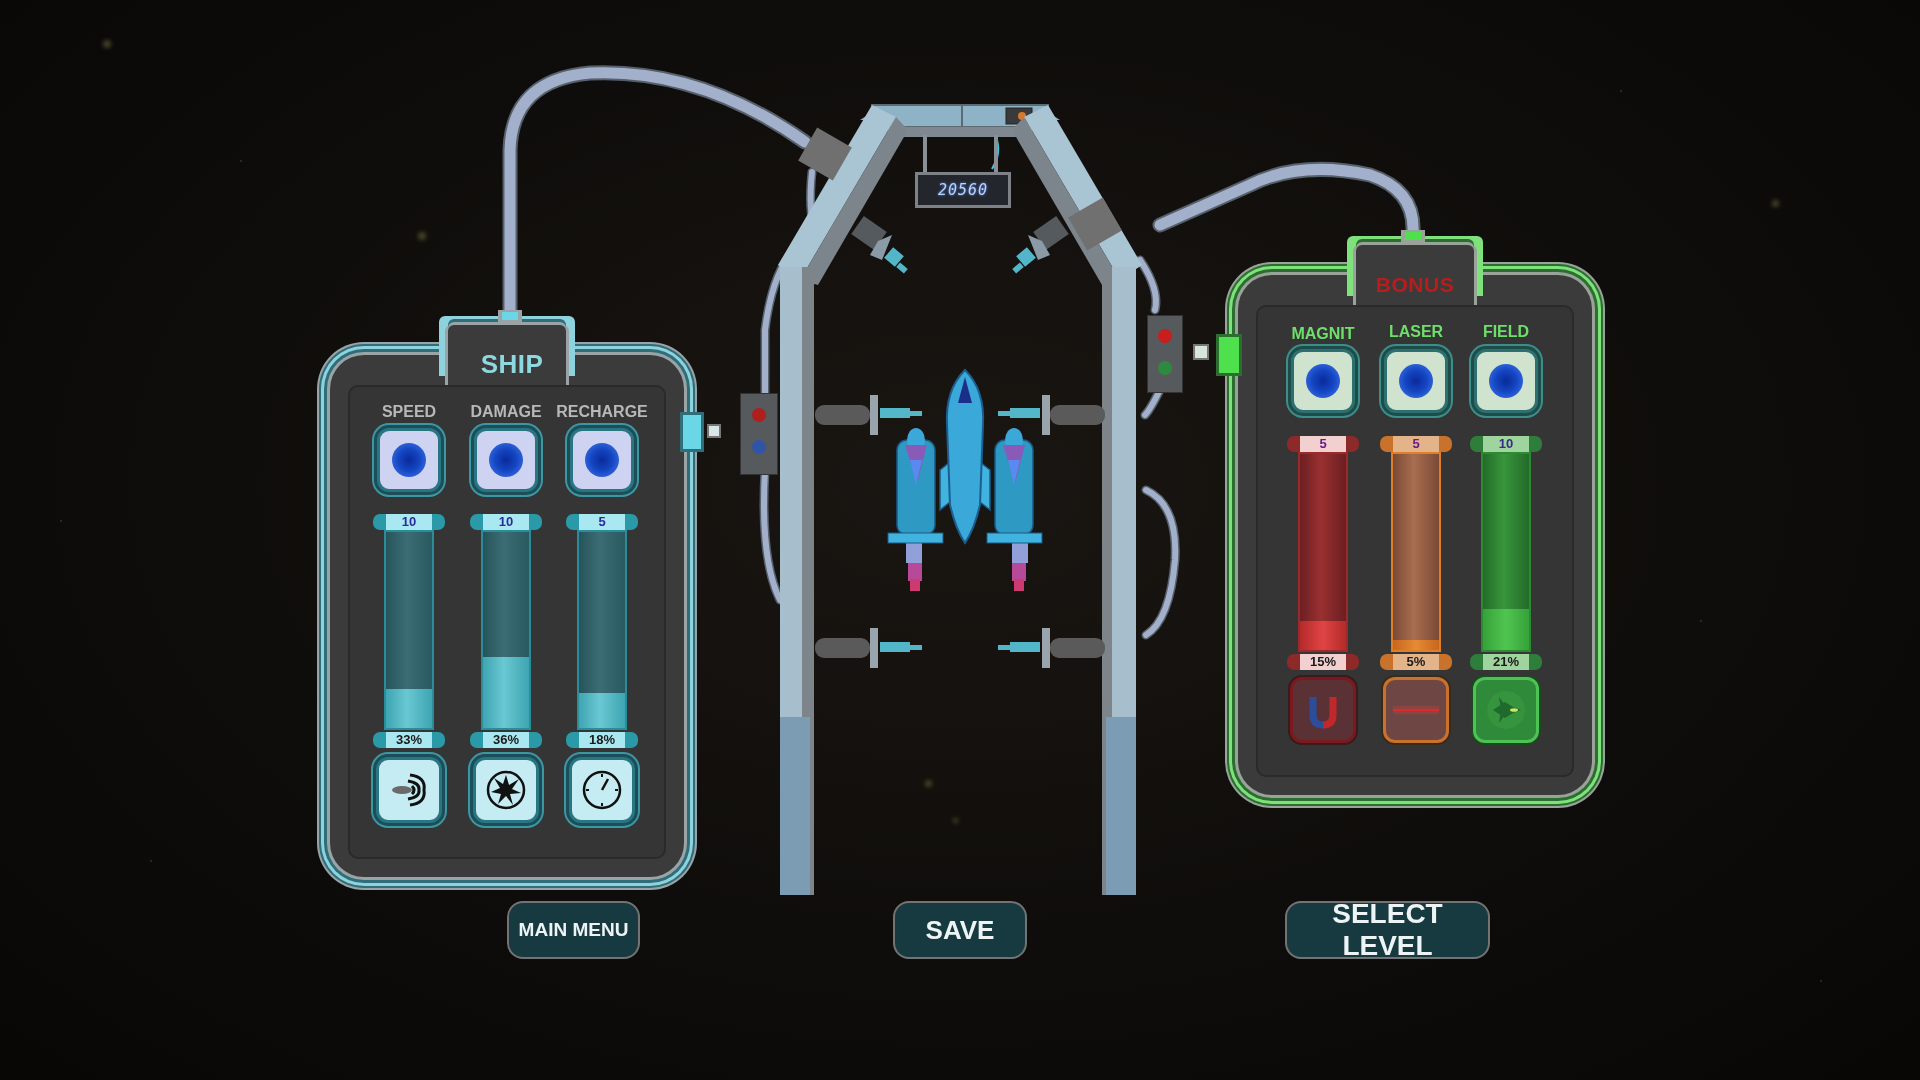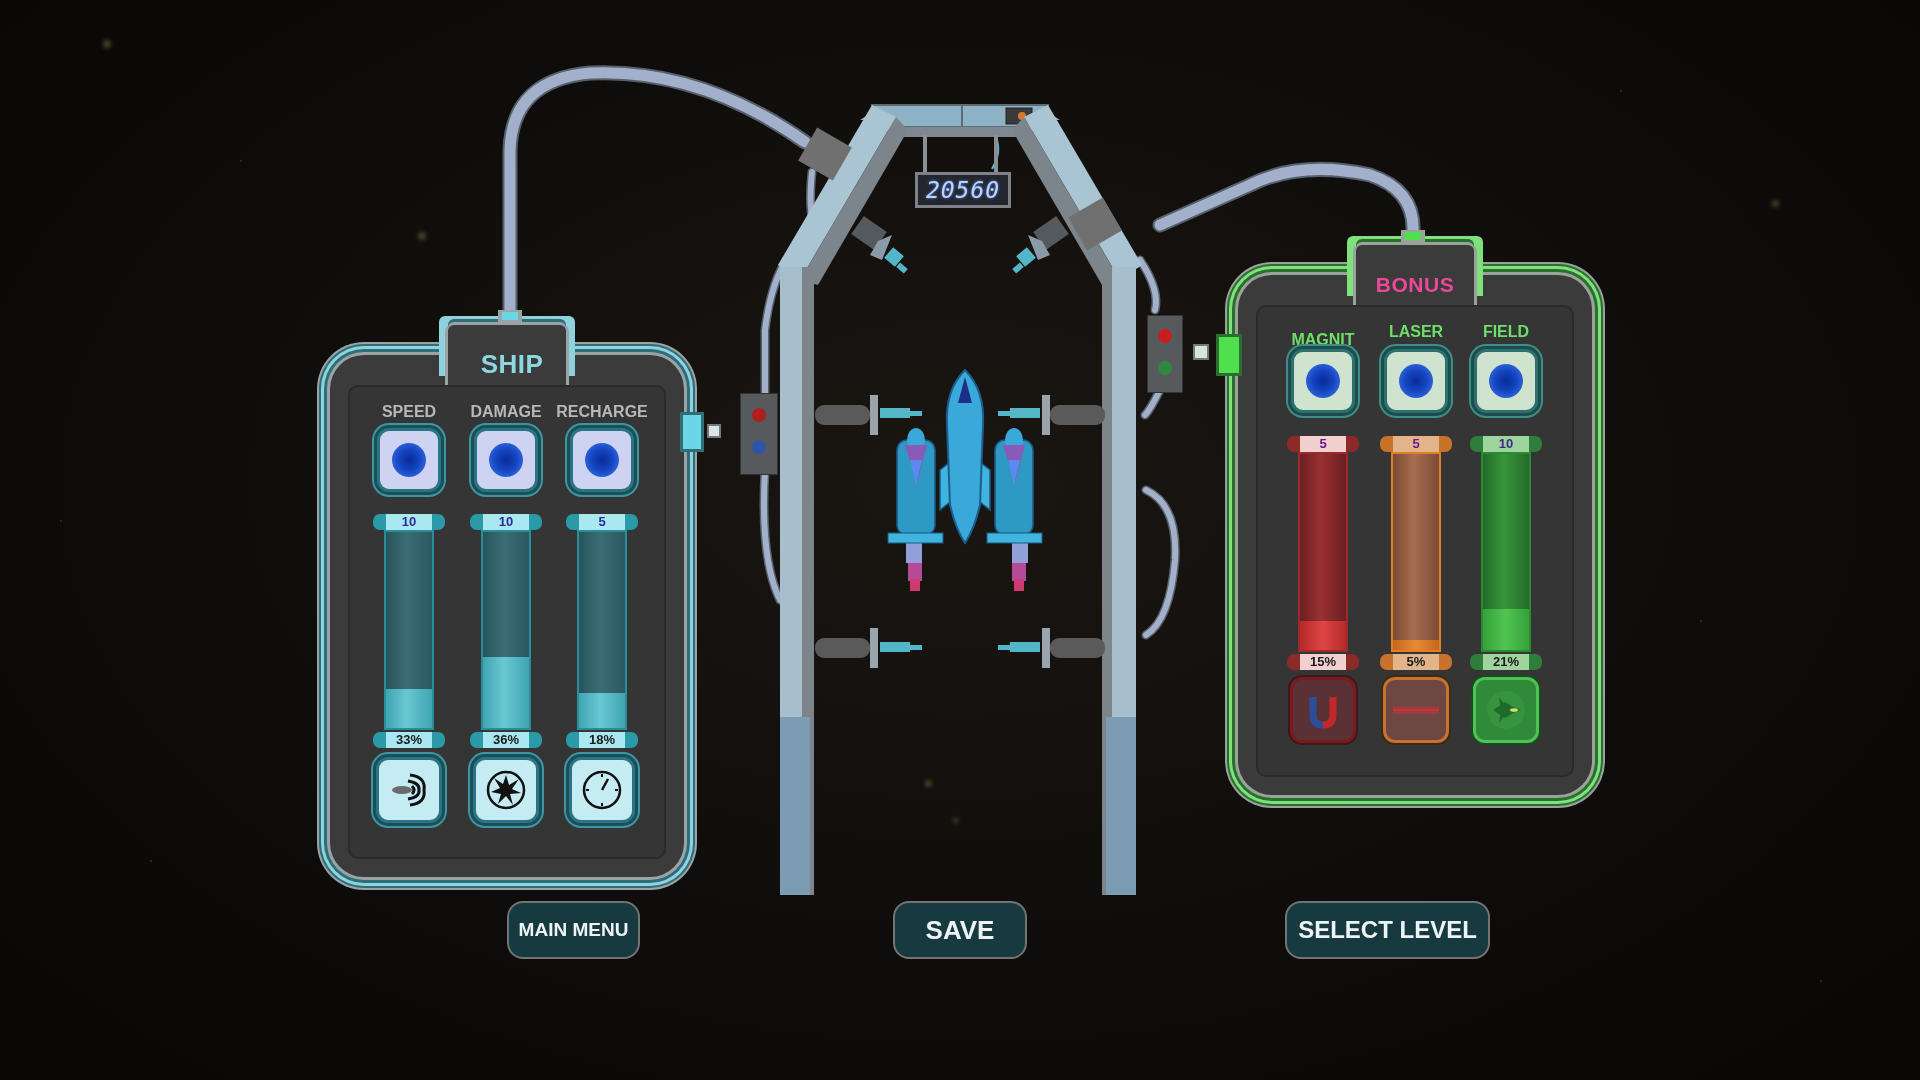--- a/index.html
+++ b/index.html
@@ -31,21 +31,21 @@
   .ship .tab { box-shadow: 0 -3px 0 0 #9aa3a6, 0 -6px 0 0 #2f6e79, 0 -9px 0 0 #8ed2dd, -3px 0 0 0 #9aa3a6, 3px 0 0 0 #9aa3a6, -9px -9px 0 0 #8ed2dd, 9px -9px 0 0 #8ed2dd; }
   .bonus .tab { box-shadow: 0 -3px 0 0 #9aa39a, 0 -6px 0 0 #2c6e2f, 0 -9px 0 0 #7ee17c, -3px 0 0 0 #9aa39a, 3px 0 0 0 #9aa39a, -9px -9px 0 0 #7ee17c, 9px -9px 0 0 #7ee17c; }
   .panel .inner {
     position:absolute; left:18px; right:18px; top:30px; bottom:18px;
     background:#353535; border:2px solid #2a2a2a; border-radius:10px;
   }
   .panel-title {
     position:absolute; font-weight:bold; font-size:26px; letter-spacing:.5px; text-align:center;
   }
   .ship .panel-title { color:#8fd7e0; }
-  .bonus .panel-title { color:#ec4899; font-size:21px; }
+  .bonus .panel-title { color:#b91c1c; font-size:21px; }
   .col-label {
     position:absolute; font-weight:bold; font-size:16px; text-align:center; width:100px; margin-left:-50px;
   }
   .ship .col-label { color:#b8b8b8; }
   .bonus .col-label { color:#6ee06a; }
 
   .upgrade-btn {
     position:absolute; width:64px; height:64px; margin-left:-32px; border-radius:12px; cursor:pointer;
     box-sizing:border-box;
   }
@@ -98,21 +98,21 @@
   .bonus .icon-box.c-red { background:#5a3236; border:3px solid #7a1a1e; box-shadow:0 0 0 2px #3a1a1c; }
   .bonus .icon-box.c-orange { background:#6e4644; border:3px solid #c8722c; box-shadow:0 0 0 2px #3a2a1a; }
   .bonus .icon-box.c-green { background:#2f8a3a; border:3px solid #4dc255; box-shadow:0 0 0 2px #1a4a1e; }
 
   
   .conn { position:absolute; box-sizing:border-box; }
 
   
   .counter {
     position:absolute; left:915px; top:172px; width:96px; height:36px; background:#23262d; border:3px solid #7e8288;
-    box-sizing:border-box; color:#b8d4ff; font-family:"DejaVu Sans Mono", monospace; font-size:23px; font-style:italic;
+    box-sizing:border-box; color:#b8d4ff; font-family:"DejaVu Sans Mono", monospace; font-size:15px; font-style:italic;
     text-align:center; line-height:30px; letter-spacing:1px; text-shadow:0 0 3px #5e8ef0;
   }
 
   
   .menu-btn {
     position:absolute; height:58px; box-sizing:border-box; background:#163a3f;
     border:2px solid #737373; border-radius:16px; color:#eef4f5; font-weight:bold; text-align:center;
     cursor:pointer; display:flex; align-items:center; justify-content:center;
   }
 </style>
@@ -327,21 +327,21 @@
 
 <div class="panel bonus" style="left:1238px;top:275px;width:354px;height:520px;">
   <div class="frame"></div>
   <div class="tab" style="left:118px;width:118px;"></div>
   <div class="abs" style="left:163px;top:-45px;width:24px;height:12px;background:#9aa39a;">
     <div class="abs" style="left:4px;top:2px;width:16px;height:8px;background:#4fe04e;"></div>
   </div>
   <div class="inner"></div>
   <div class="panel-title" style="left:118px;width:118px;top:-2px;">BONUS</div>
 
-  <div class="col-label" style="left:85px;top:56px;">MAGNIT</div>
+  <div class="col-label" style="left:85px;top:50px;">MAGNIT</div>
   <div class="upgrade-btn" style="left:85px;top:74px;">
       <div class="orb"></div>
     </div>
   <div class="badge top c-red" style="left:85px;top:161px;"><div class="cap"></div><span style="position:relative">5</span></div>
   <div class="tube c-red" style="left:85px;top:177px;height:200px;">
       <div class="fill" style="height:15%;"></div>
     </div>
   <div class="badge bot c-red" style="left:85px;top:379px;"><div class="cap"></div><span style="position:relative">15%</span></div>
   <div class="icon-box c-red" style="left:85px;top:402px;">
     <svg viewBox="0 0 46 46">
@@ -384,13 +384,13 @@
       <ellipse cx="31" cy="23" rx="4" ry="1.8" fill="#c8e860"></ellipse>
     </svg>
   </div>
 </div>
 
 <div class="conn" style="left:1216px;top:334px;width:26px;height:42px;background:#4fe04e;border:3px solid #2c6e2f;"></div>
 <div class="conn" style="left:1193px;top:344px;width:16px;height:16px;background:#d8e6d8;border:2px solid #777;"></div>
 
 <div class="menu-btn" style="left:507px;top:901px;width:133px;font-size:19px;">MAIN MENU</div>
 <div class="menu-btn" style="left:893px;top:901px;width:134px;font-size:26px;">SAVE</div>
-<div class="menu-btn" style="left:1285px;top:901px;width:205px;font-size:24px;">SELECT LEVEL</div>
+<div class="menu-btn" style="left:1285px;top:901px;width:205px;font-size:28px;">SELECT LEVEL</div>
 
 </body></html>

